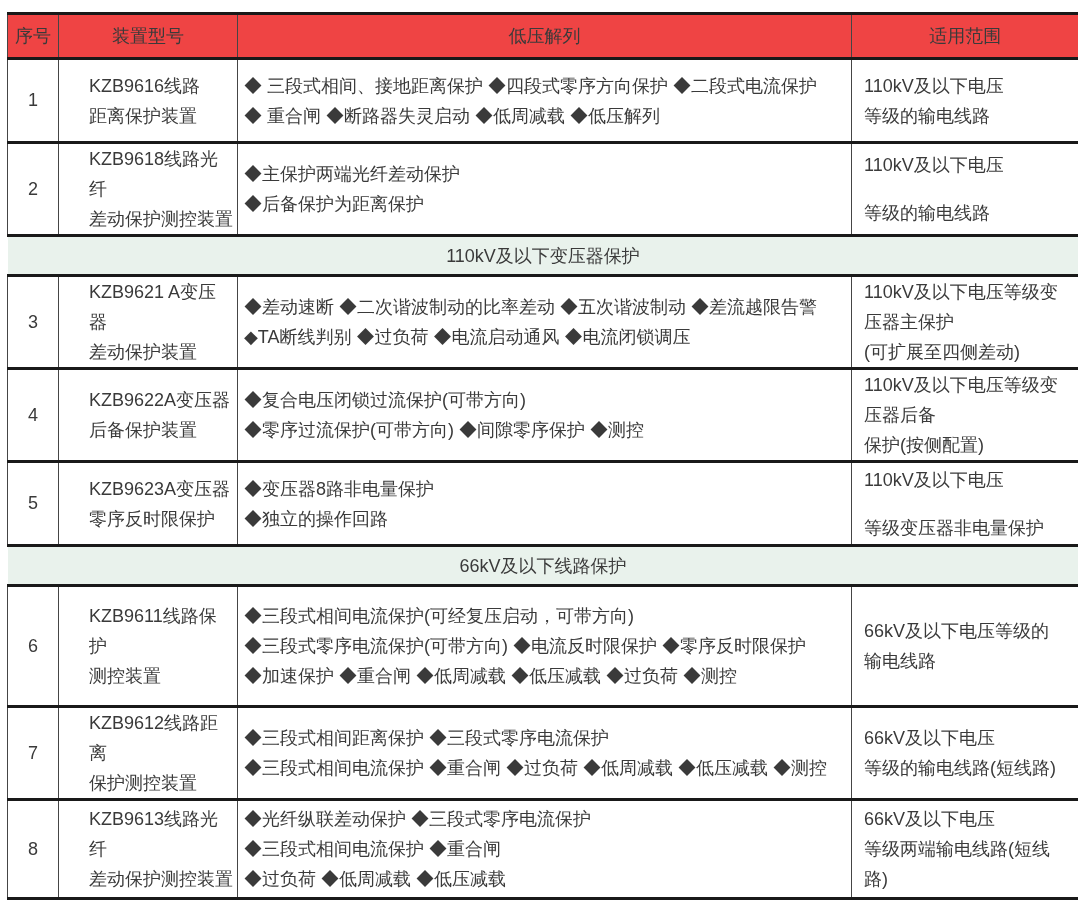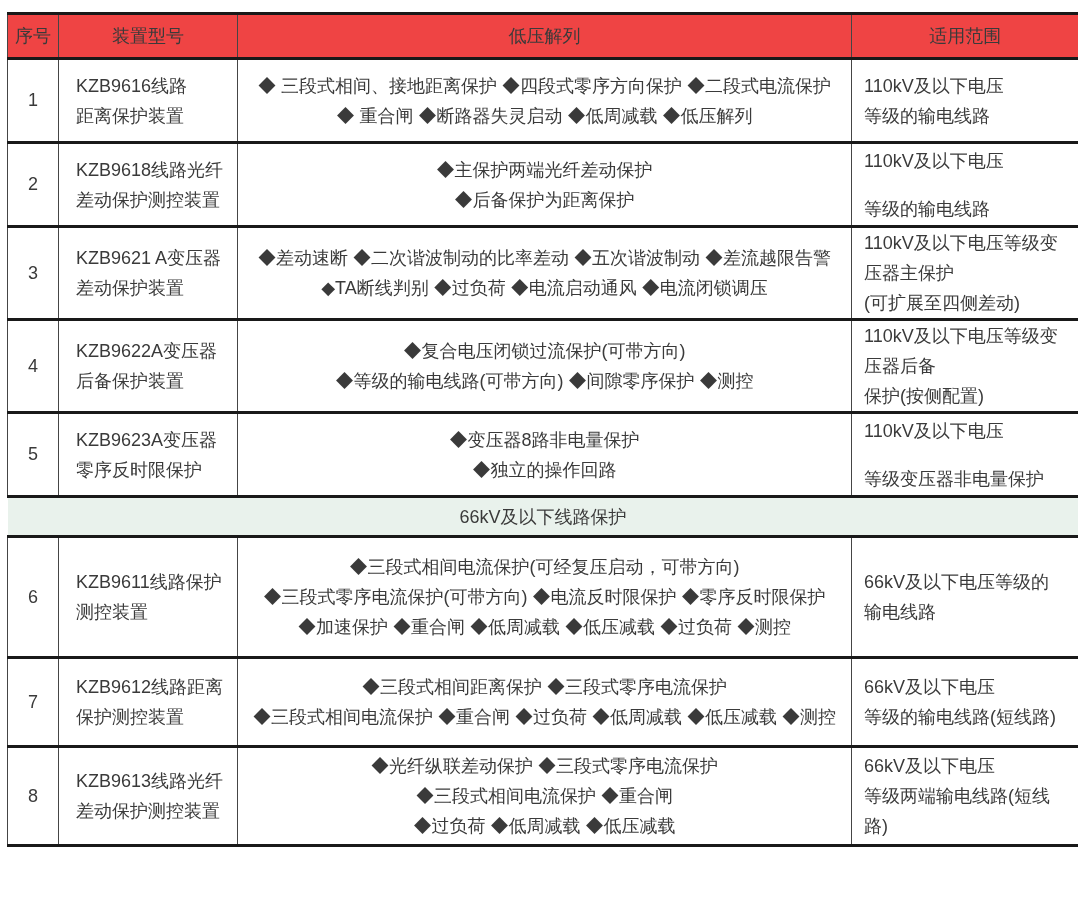--- a/index.html
+++ b/index.html
@@ -47,22 +47,22 @@
   }
   tr.data td {
     border-left: 1px solid #454545;
     border-bottom: 3px solid #191919;
     vertical-align: middle;
     background: #ffffff;
   }
   tr.data td:last-child { border-right: 0; }
   .ln { line-height: 30px; }
   td.c-no { text-align: center; }
-  td.c-model { padding-left: 17px; padding-right: 4px; }
-  td.c-feat { text-align: center; padding: 0 6px; }
+  td.c-model { padding-left: 30px; padding-right: 4px; }
+  td.c-feat { padding: 0 6px; }
   td.c-scope { padding-left: 12px; padding-right: 12px; }
   td.scope-spread .ln + .ln { margin-top: 18px; }
 </style>
 </head>
 <body>
 
 <div class="page">
   <table class="device-table">
     <colgroup>
       <col style="width:51px">
@@ -102,20 +102,23 @@
           </td>
           <td class="c-feat">
             <div class="ln">◆主保护两端光纤差动保护</div>
             <div class="ln">◆后备保护为距离保护</div>
           </td>
           <td class="c-scope scope-spread">
             <div class="ln">110kV及以下电压</div>
             <div class="ln">等级的输电线路</div>
           </td>
         </tr>
+        <tr class="band">
+          <td colspan="4">110kV及以下变压器保护</td>
+        </tr>
         <tr class="data" style="height: 84px;">
           <td class="c-no">3</td>
           <td class="c-model">
             <div class="ln">KZB9621 A变压器</div>
             <div class="ln">差动保护装置</div>
           </td>
           <td class="c-feat">
             <div class="ln">◆差动速断 ◆二次谐波制动的比率差动 ◆五次谐波制动 ◆差流越限告警</div>
             <div class="ln">◆TA断线判别 ◆过负荷 ◆电流启动通风 ◆电流闭锁调压</div>
           </td>
@@ -126,21 +129,21 @@
           </td>
         </tr>
         <tr class="data" style="height: 80px;">
           <td class="c-no">4</td>
           <td class="c-model">
             <div class="ln">KZB9622A变压器</div>
             <div class="ln">后备保护装置</div>
           </td>
           <td class="c-feat">
             <div class="ln">◆复合电压闭锁过流保护(可带方向)</div>
-            <div class="ln">◆等级的输电线路(可带方向) ◆间隙零序保护 ◆测控</div>
+            <div class="ln">◆零序过流保护(可带方向) ◆间隙零序保护 ◆测控</div>
           </td>
           <td class="c-scope">
             <div class="ln">110kV及以下电压等级变</div>
             <div class="ln">压器后备</div>
             <div class="ln">保护(按侧配置)</div>
           </td>
         </tr>
         <tr class="data" style="height: 84px;">
           <td class="c-no">5</td>
           <td class="c-model">

